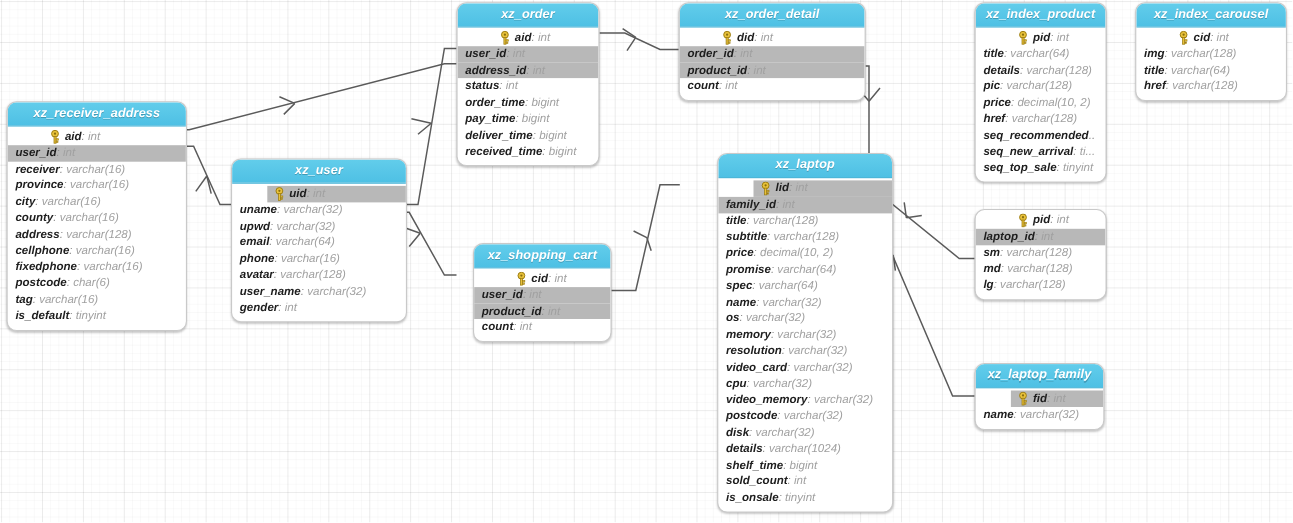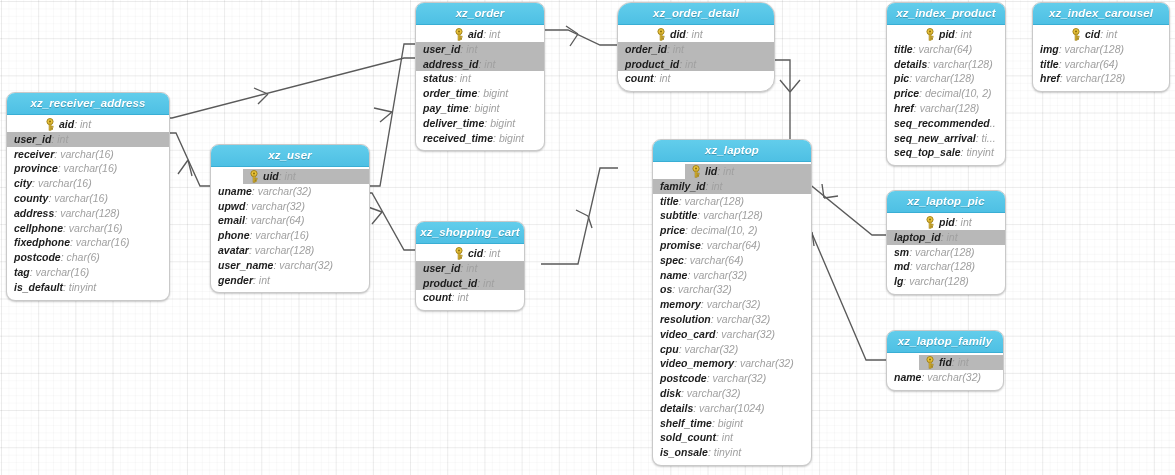--- a/index.html
+++ b/index.html
@@ -160,36 +160,36 @@
             </svg><span class="nm">aid</span><span class="sep">: </span><span class="ty">int</span></div>
           <div class="row hl"><span class="nm">user_id</span><span class="sep">: </span><span class="ty">int</span></div>
           <div class="row hl"><span class="nm">address_id</span><span class="sep">: </span><span class="ty">int</span></div>
           <div class="row"><span class="nm">status</span><span class="sep">: </span><span class="ty">int</span></div>
           <div class="row"><span class="nm">order_time</span><span class="sep">: </span><span class="ty">bigint</span></div>
           <div class="row"><span class="nm">pay_time</span><span class="sep">: </span><span class="ty">bigint</span></div>
           <div class="row"><span class="nm">deliver_time</span><span class="sep">: </span><span class="ty">bigint</span></div>
           <div class="row"><span class="nm">received_time</span><span class="sep">: </span><span class="ty">bigint</span></div>
         </div>
       </div>
-      <div class="tbl" style="left: 415px; top: 221px; width: 110px;">
+      <div class="tbl" style="left: 430px; top: 221px; width: 126px;">
         <div class="tbl-hd">xz_shopping_cart</div>
         <div class="tbl-body">
           <div class="row pk"><svg class="keyicon" viewBox="0 0 12 13">
               <circle cx="6" cy="3.6" r="3.1" fill="#e9c23a" stroke="#9c7d14" stroke-width="0.9"></circle>
               <circle cx="6" cy="3.5" r="1.05" fill="#8a6f10"></circle>
               <rect x="5.1" y="6" width="1.9" height="6.2" fill="#e9c23a" stroke="#9c7d14" stroke-width="0.7"></rect>
               <rect x="7" y="8.1" width="2.1" height="1.3" fill="#e9c23a" stroke="#9c7d14" stroke-width="0.6"></rect>
               <rect x="7" y="10.3" width="1.7" height="1.2" fill="#e9c23a" stroke="#9c7d14" stroke-width="0.6"></rect>
             </svg><span class="nm">cid</span><span class="sep">: </span><span class="ty">int</span></div>
           <div class="row hl"><span class="nm">user_id</span><span class="sep">: </span><span class="ty">int</span></div>
           <div class="row hl"><span class="nm">product_id</span><span class="sep">: </span><span class="ty">int</span></div>
           <div class="row"><span class="nm">count</span><span class="sep">: </span><span class="ty">int</span></div>
         </div>
       </div>
-      <div class="tbl" style="left: 617px; top: 2px; width: 158px; border-radius: 14px;">
+      <div class="tbl" style="left: 617px; top: 2px; width: 170px;">
         <div class="tbl-hd">xz_order_detail</div>
         <div class="tbl-body">
           <div class="row pk"><svg class="keyicon" viewBox="0 0 12 13">
               <circle cx="6" cy="3.6" r="3.1" fill="#e9c23a" stroke="#9c7d14" stroke-width="0.9"></circle>
               <circle cx="6" cy="3.5" r="1.05" fill="#8a6f10"></circle>
               <rect x="5.1" y="6" width="1.9" height="6.2" fill="#e9c23a" stroke="#9c7d14" stroke-width="0.7"></rect>
               <rect x="7" y="8.1" width="2.1" height="1.3" fill="#e9c23a" stroke="#9c7d14" stroke-width="0.6"></rect>
               <rect x="7" y="10.3" width="1.7" height="1.2" fill="#e9c23a" stroke="#9c7d14" stroke-width="0.6"></rect>
             </svg><span class="nm">did</span><span class="sep">: </span><span class="ty">int</span></div>
           <div class="row hl"><span class="nm">order_id</span><span class="sep">: </span><span class="ty">int</span></div>
@@ -257,21 +257,20 @@
               <rect x="5.1" y="6" width="1.9" height="6.2" fill="#e9c23a" stroke="#9c7d14" stroke-width="0.7"></rect>
               <rect x="7" y="8.1" width="2.1" height="1.3" fill="#e9c23a" stroke="#9c7d14" stroke-width="0.6"></rect>
               <rect x="7" y="10.3" width="1.7" height="1.2" fill="#e9c23a" stroke="#9c7d14" stroke-width="0.6"></rect>
             </svg><span class="nm">cid</span><span class="sep">: </span><span class="ty">int</span></div>
           <div class="row"><span class="nm">img</span><span class="sep">: </span><span class="ty">varchar(128)</span></div>
           <div class="row"><span class="nm">title</span><span class="sep">: </span><span class="ty">varchar(64)</span></div>
           <div class="row"><span class="nm">href</span><span class="sep">: </span><span class="ty">varchar(128)</span></div>
         </div>
       </div>
       <div class="tbl" style="left: 886px; top: 190px; width: 120px;">
-        <div class="tbl-hd">xz_laptop_pic</div>
         <div class="tbl-body">
           <div class="row pk"><svg class="keyicon" viewBox="0 0 12 13">
               <circle cx="6" cy="3.6" r="3.1" fill="#e9c23a" stroke="#9c7d14" stroke-width="0.9"></circle>
               <circle cx="6" cy="3.5" r="1.05" fill="#8a6f10"></circle>
               <rect x="5.1" y="6" width="1.9" height="6.2" fill="#e9c23a" stroke="#9c7d14" stroke-width="0.7"></rect>
               <rect x="7" y="8.1" width="2.1" height="1.3" fill="#e9c23a" stroke="#9c7d14" stroke-width="0.6"></rect>
               <rect x="7" y="10.3" width="1.7" height="1.2" fill="#e9c23a" stroke="#9c7d14" stroke-width="0.6"></rect>
             </svg><span class="nm">pid</span><span class="sep">: </span><span class="ty">int</span></div>
           <div class="row hl"><span class="nm">laptop_id</span><span class="sep">: </span><span class="ty">int</span></div>
           <div class="row"><span class="nm">sm</span><span class="sep">: </span><span class="ty">varchar(128)</span></div>

